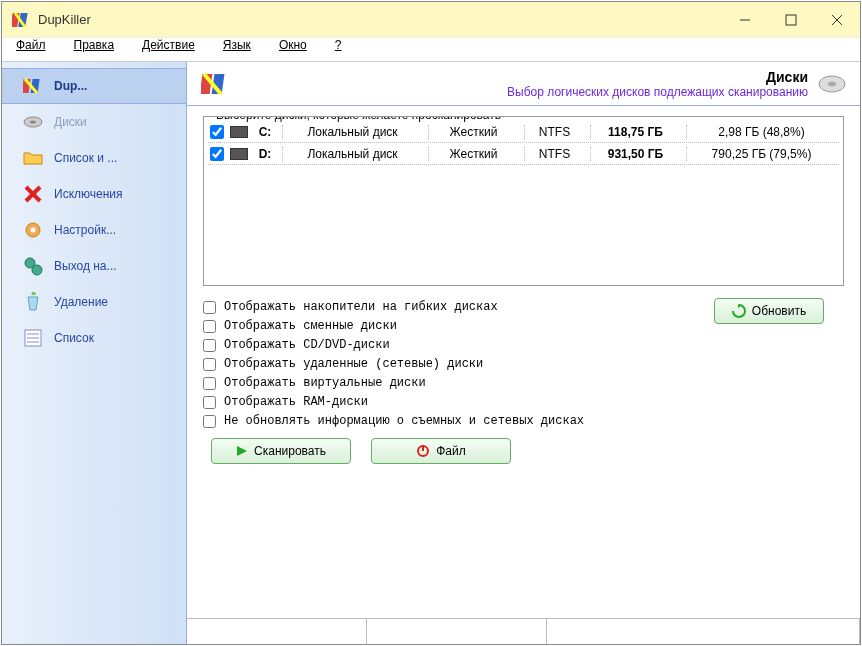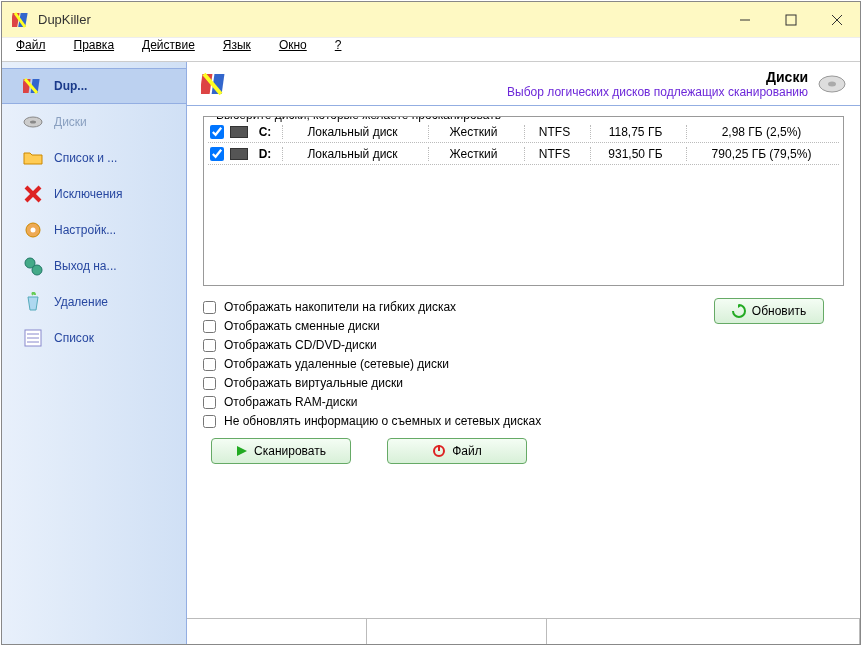--- a/index.html
+++ b/index.html
@@ -29,29 +29,29 @@
 .fieldset { border: 1px solid #999; position: relative; padding: 4px; height: 170px; margin-bottom: 10px; overflow: hidden; }
 .legend { position: absolute; top: -9px; left: 8px; background: #fff; padding: 0 4px; color: #000; }
 .disk-row { display: flex; align-items: center; height: 22px; border-bottom: 1px dotted #bbb; padding-left: 2px; gap: 6px; }
 .disk-row input[type=checkbox] { width: 14px; height: 14px; }
 .disk-icon { width: 18px; height: 12px; background: #555; border: 1px solid #333; }
 .disk-letter { font-weight: bold; width: 22px; text-align: center; }
 .col { text-align: center; border-left: 1px dotted #bbb; padding: 0 8px; }
 .col-type { width: 140px; }
 .col-media { width: 90px; }
 .col-fs { width: 60px; }
-.col-size { width: 90px; }
+.col-size { width: 90px; font-weight: bold; }
 .col-free { width: 150px; }
 .opts { display: flex; flex-direction: column; gap: 5px; margin-top: 4px; }
 .opt-row { display: flex; align-items: center; gap: 8px; }
-.opt-row label { color: #000; }
+.opt-row label { color: #000; font-family: Liberation Mono, monospace; }
 .opts-block { display: flex; }
 .refresh-btn-wrap { margin-left: auto; padding-right: 20px; padding-top: 2px; }
 .btn { border: 1px solid #6a6; background: linear-gradient(#f4fdf4, #d8f0d8); border-radius: 4px; height: 26px; display: inline-flex; align-items: center; justify-content: center; gap: 6px; padding: 0 16px; cursor: default; min-width: 110px; }
-.bottom-btns { display: flex; gap: 36px; padding: 10px 8px 6px 8px; }
+.bottom-btns { display: flex; gap: 20px; padding: 10px 8px 6px 8px; }
 .bottom-btn { width: 140px; }
 .statusbar { height: 26px; border-top: 1px solid #bbb; display: flex; }
 .status-sec { border-right: 1px solid #bbb; }
 .s1 { width: 180px; } .s2 { width: 180px; } .s3 { flex: 1; }
 svg { display: block; }
 </style>
 </head>
 <body>
 
 <div class="window">
@@ -198,21 +198,21 @@
         <div class="fieldset">
           <span class="legend">Выберите диски, которые желаете просканировать</span>
           <div class="disk-row">
             <input type="checkbox" checked="" style="">
             <span class="disk-icon"></span>
             <span class="disk-letter">C:</span>
             <span class="col col-type">Локальный диск</span>
             <span class="col col-media">Жесткий</span>
             <span class="col col-fs">NTFS</span>
             <span class="col col-size">118,75 ГБ</span>
-            <span class="col col-free">2,98 ГБ (2,5%)</span>
+            <span class="col col-free">2,98 ГБ (48,8%)</span>
           </div>
           <div class="disk-row">
             <input type="checkbox" checked="" style="">
             <span class="disk-icon"></span>
             <span class="disk-letter">D:</span>
             <span class="col col-type">Локальный диск</span>
             <span class="col col-media">Жесткий</span>
             <span class="col col-fs">NTFS</span>
             <span class="col col-size">931,50 ГБ</span>
             <span class="col col-free">790,25 ГБ (79,5%)</span>

